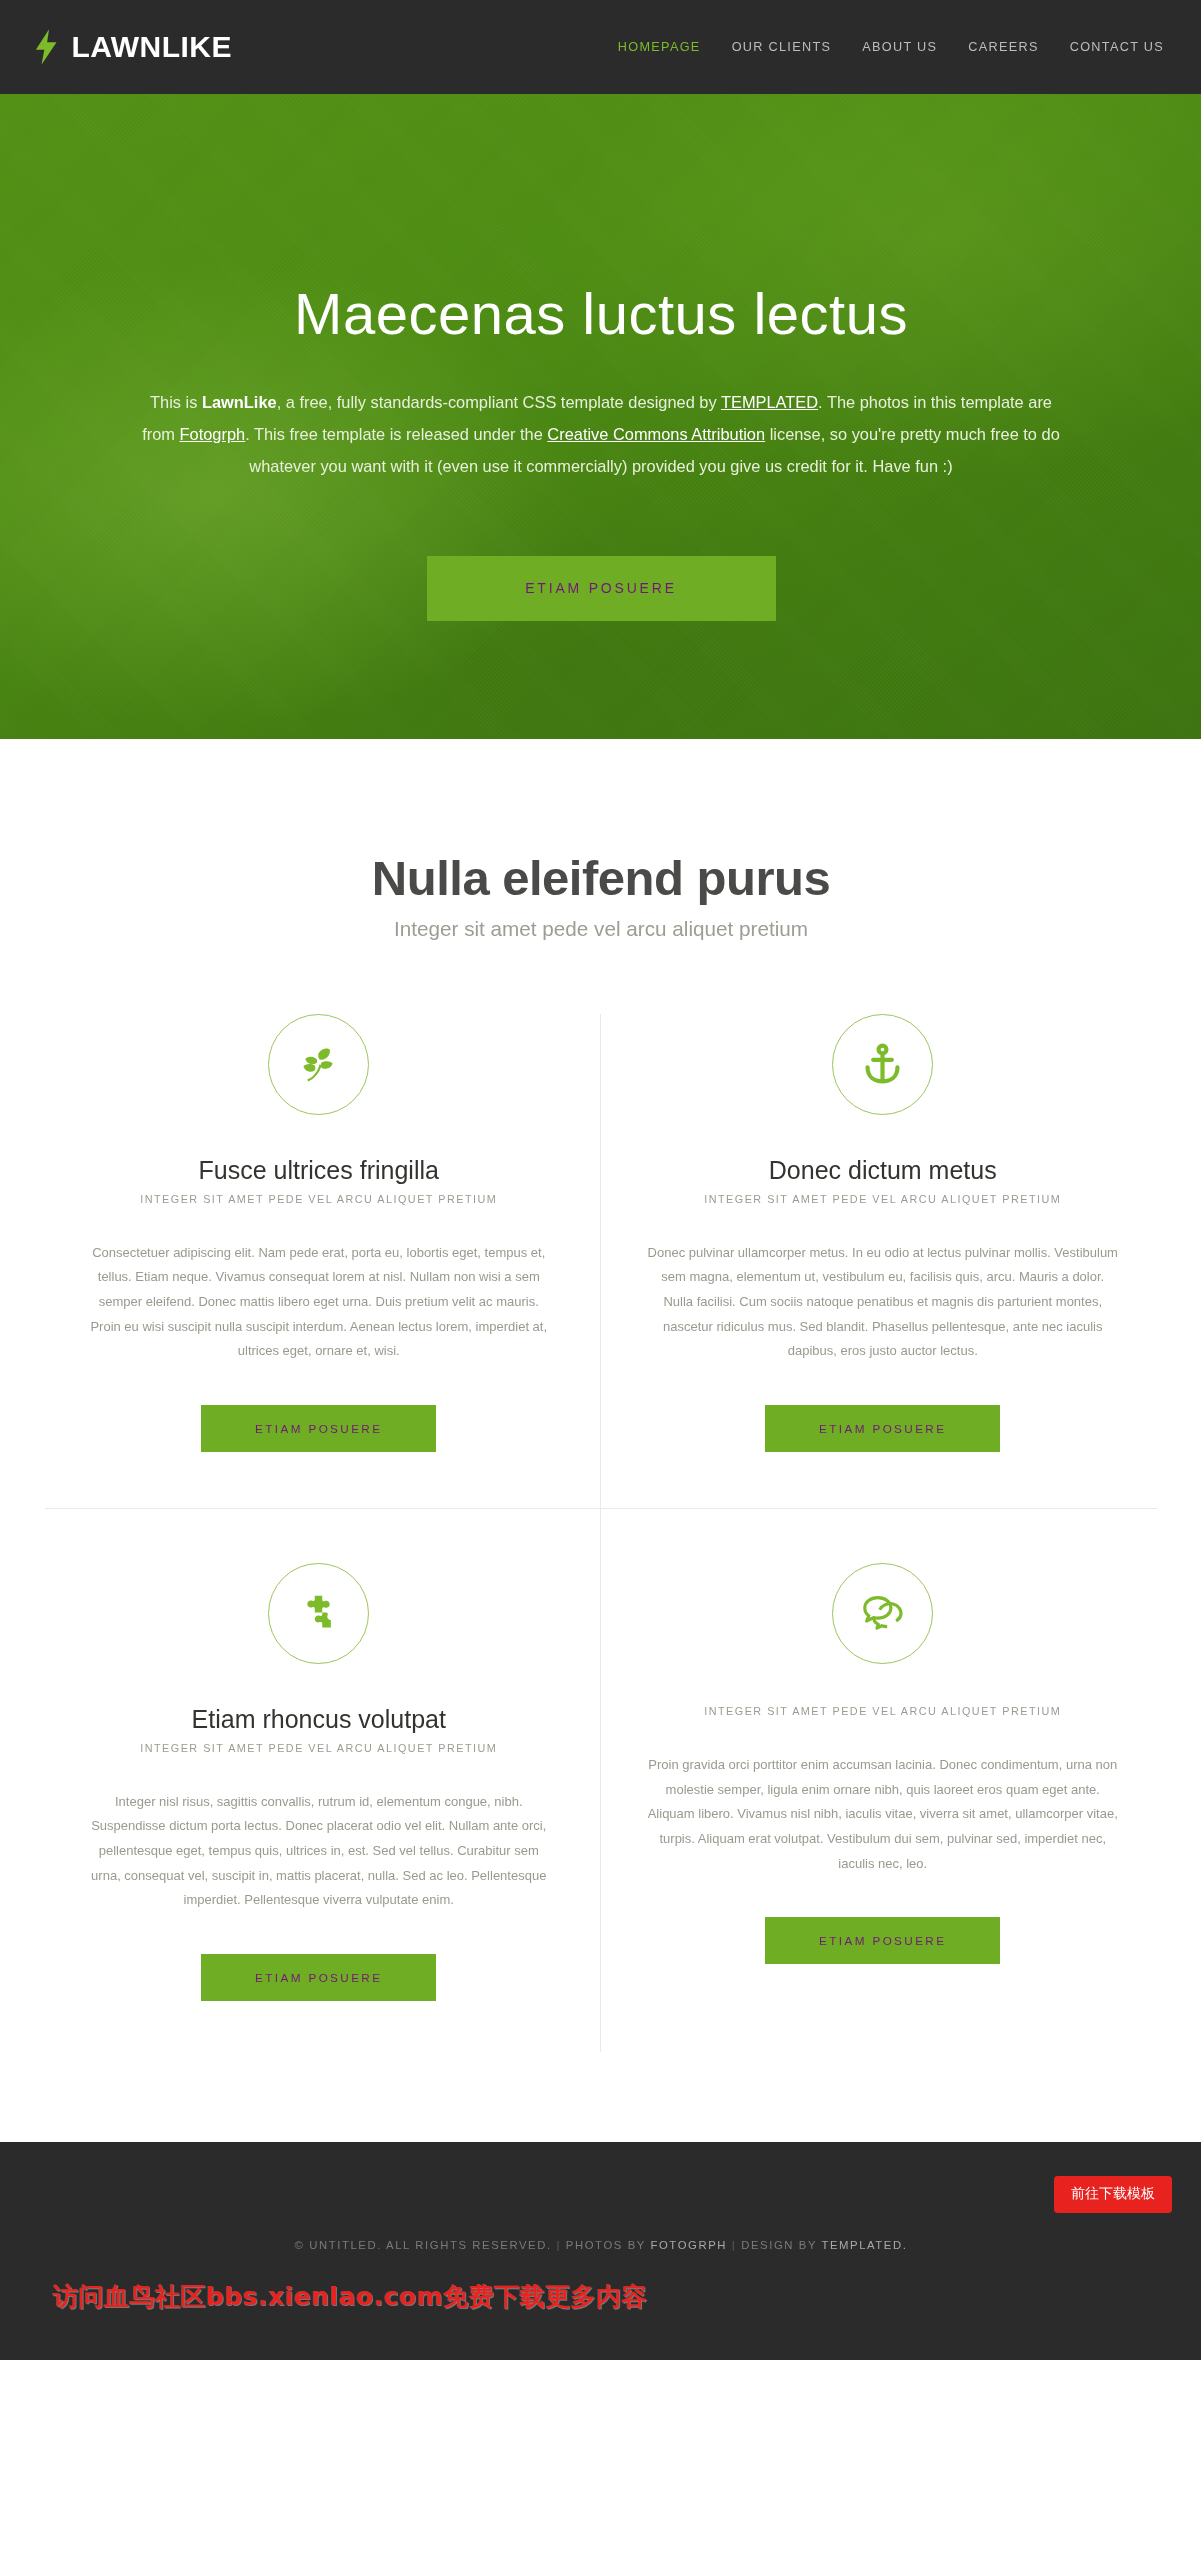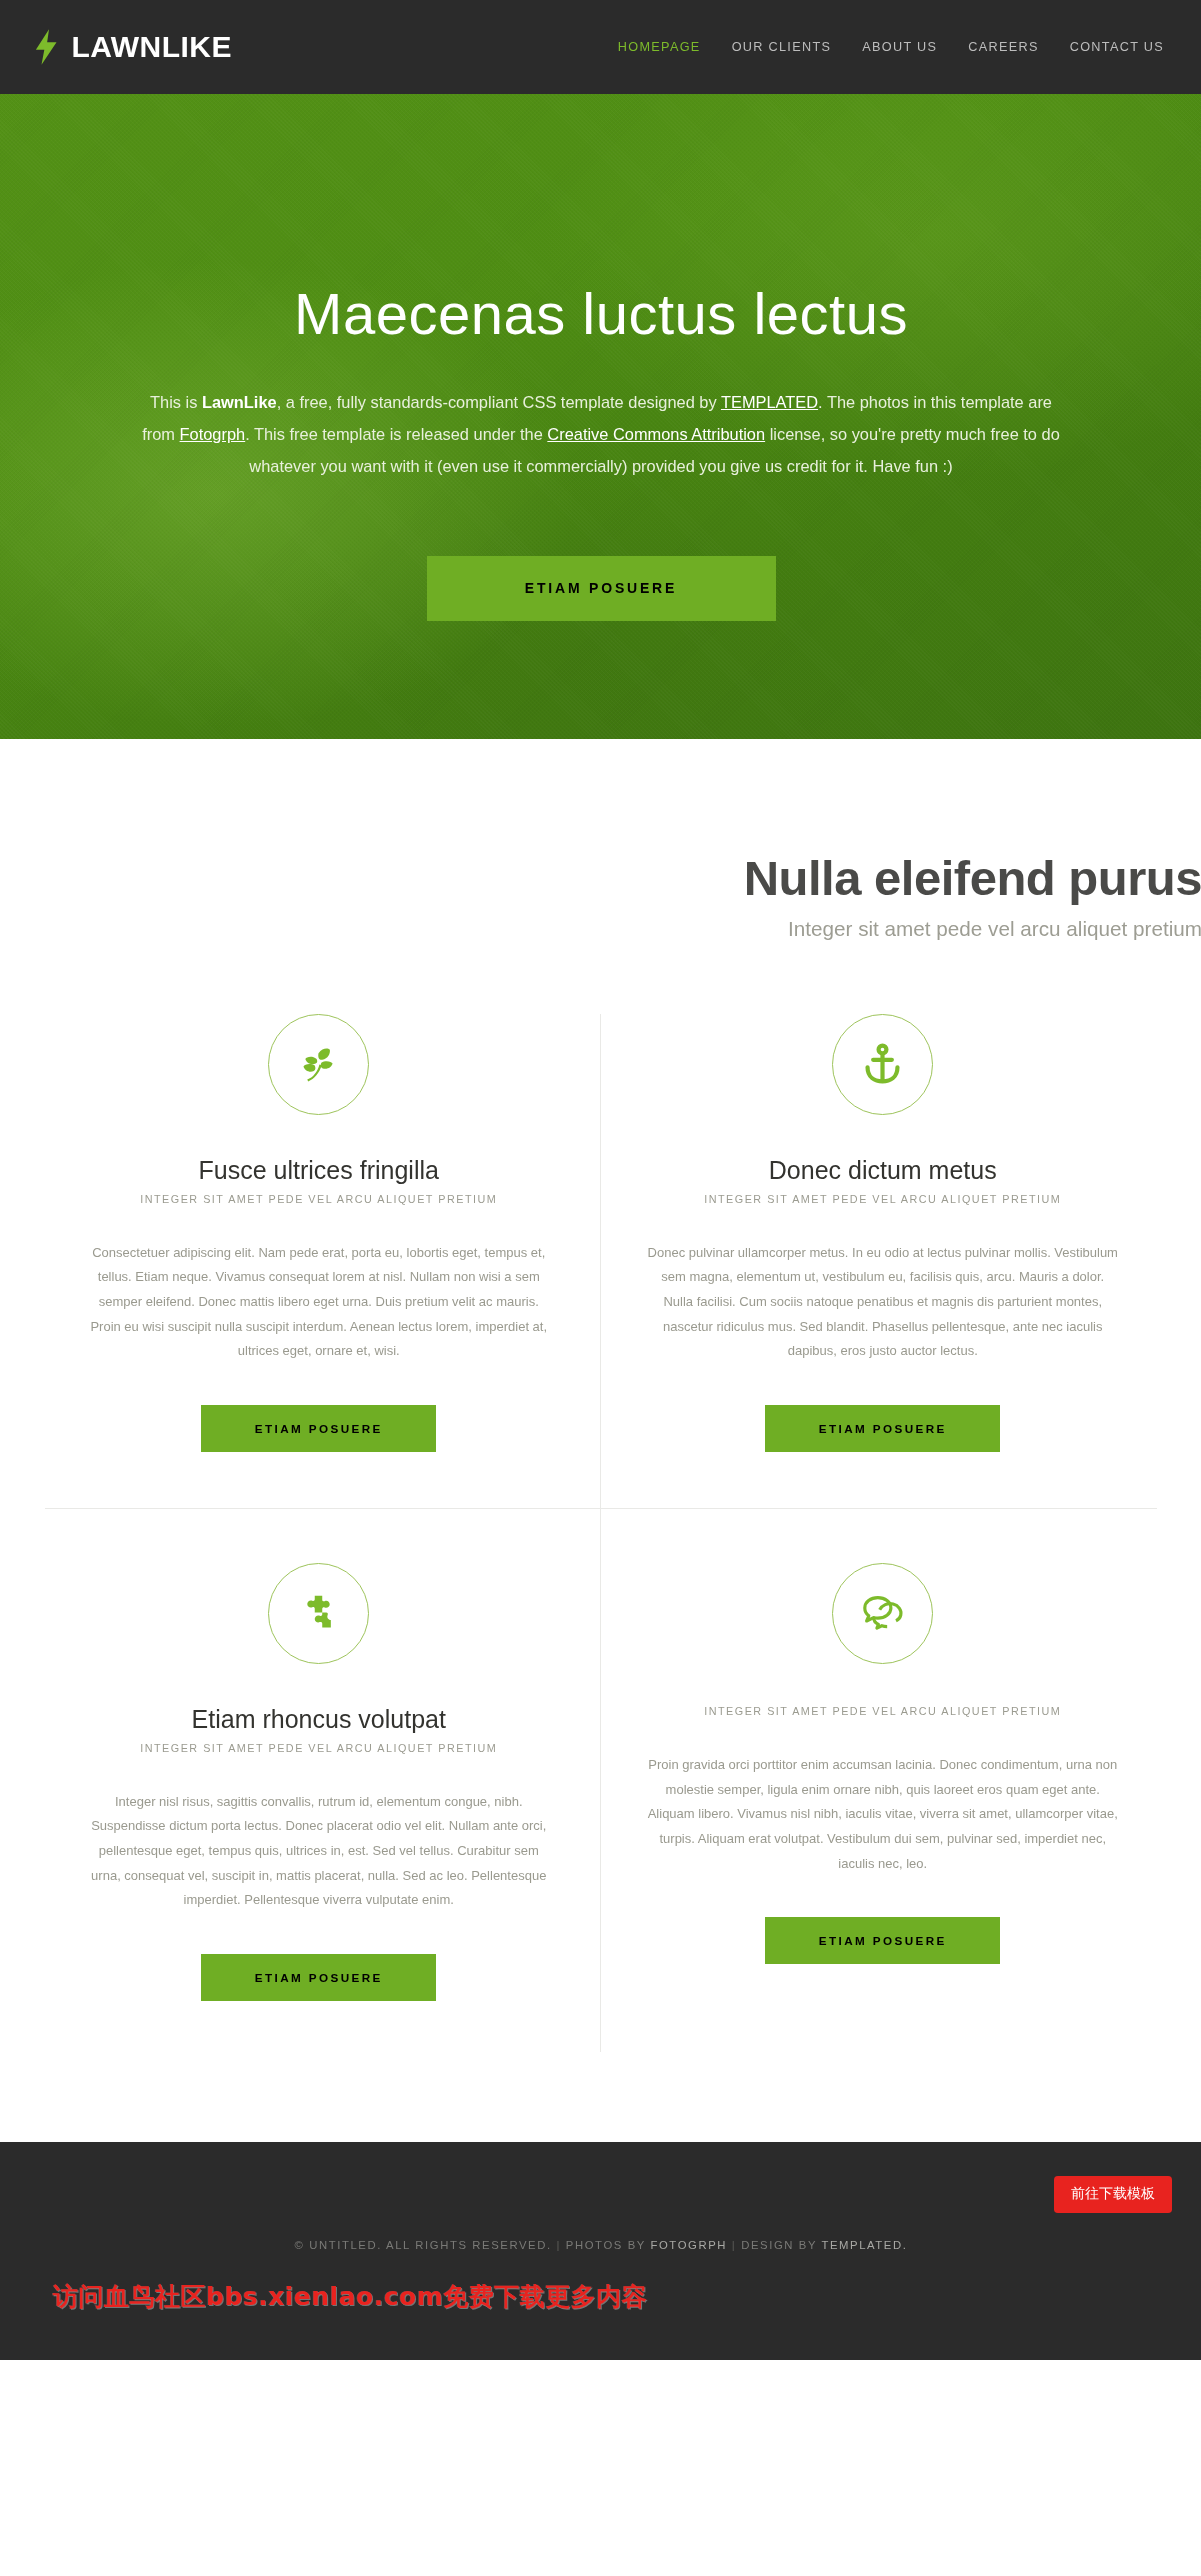--- a/index.html
+++ b/index.html
@@ -105,43 +105,43 @@
   }
   .hero-copy b { font-weight: bold; color: #ffffff; }
   .hero-copy a {
     color: #ffffff;
     text-decoration: underline;
     cursor: pointer;
   }
   .btn {
     display: inline-block;
     background: #6fae24;
-    color: #000000;
+    color: #701a75;
     border: none;
     font-size: 13.6px;
     letter-spacing: 2.8px;
-    font-weight: bold;
+    font-weight: normal;
     padding: 20.7px 43px;
     cursor: pointer;
     font-family: "Liberation Sans", sans-serif;
     text-align: center;
   }
   .hero-btn {
     margin-top: 73px;
     min-width: 349px;
     padding: 24.4px 43px;
     font-size: 14px;
   }
 
   
   .main {
     padding: 113px 0 0 0;
     background: #fff;
   }
-  .section-head { text-align: right; margin-bottom: 73px; }
+  .section-head { text-align: center; margin-bottom: 73px; }
   .section-title {
     color: #4a4a48;
     font-size: 49px;
     font-weight: bold;
     letter-spacing: -0.5px;
     line-height: 1.1;
     margin-bottom: 11.3px;
     font-family: "Liberation Sans", sans-serif;
   }
   .section-sub {

